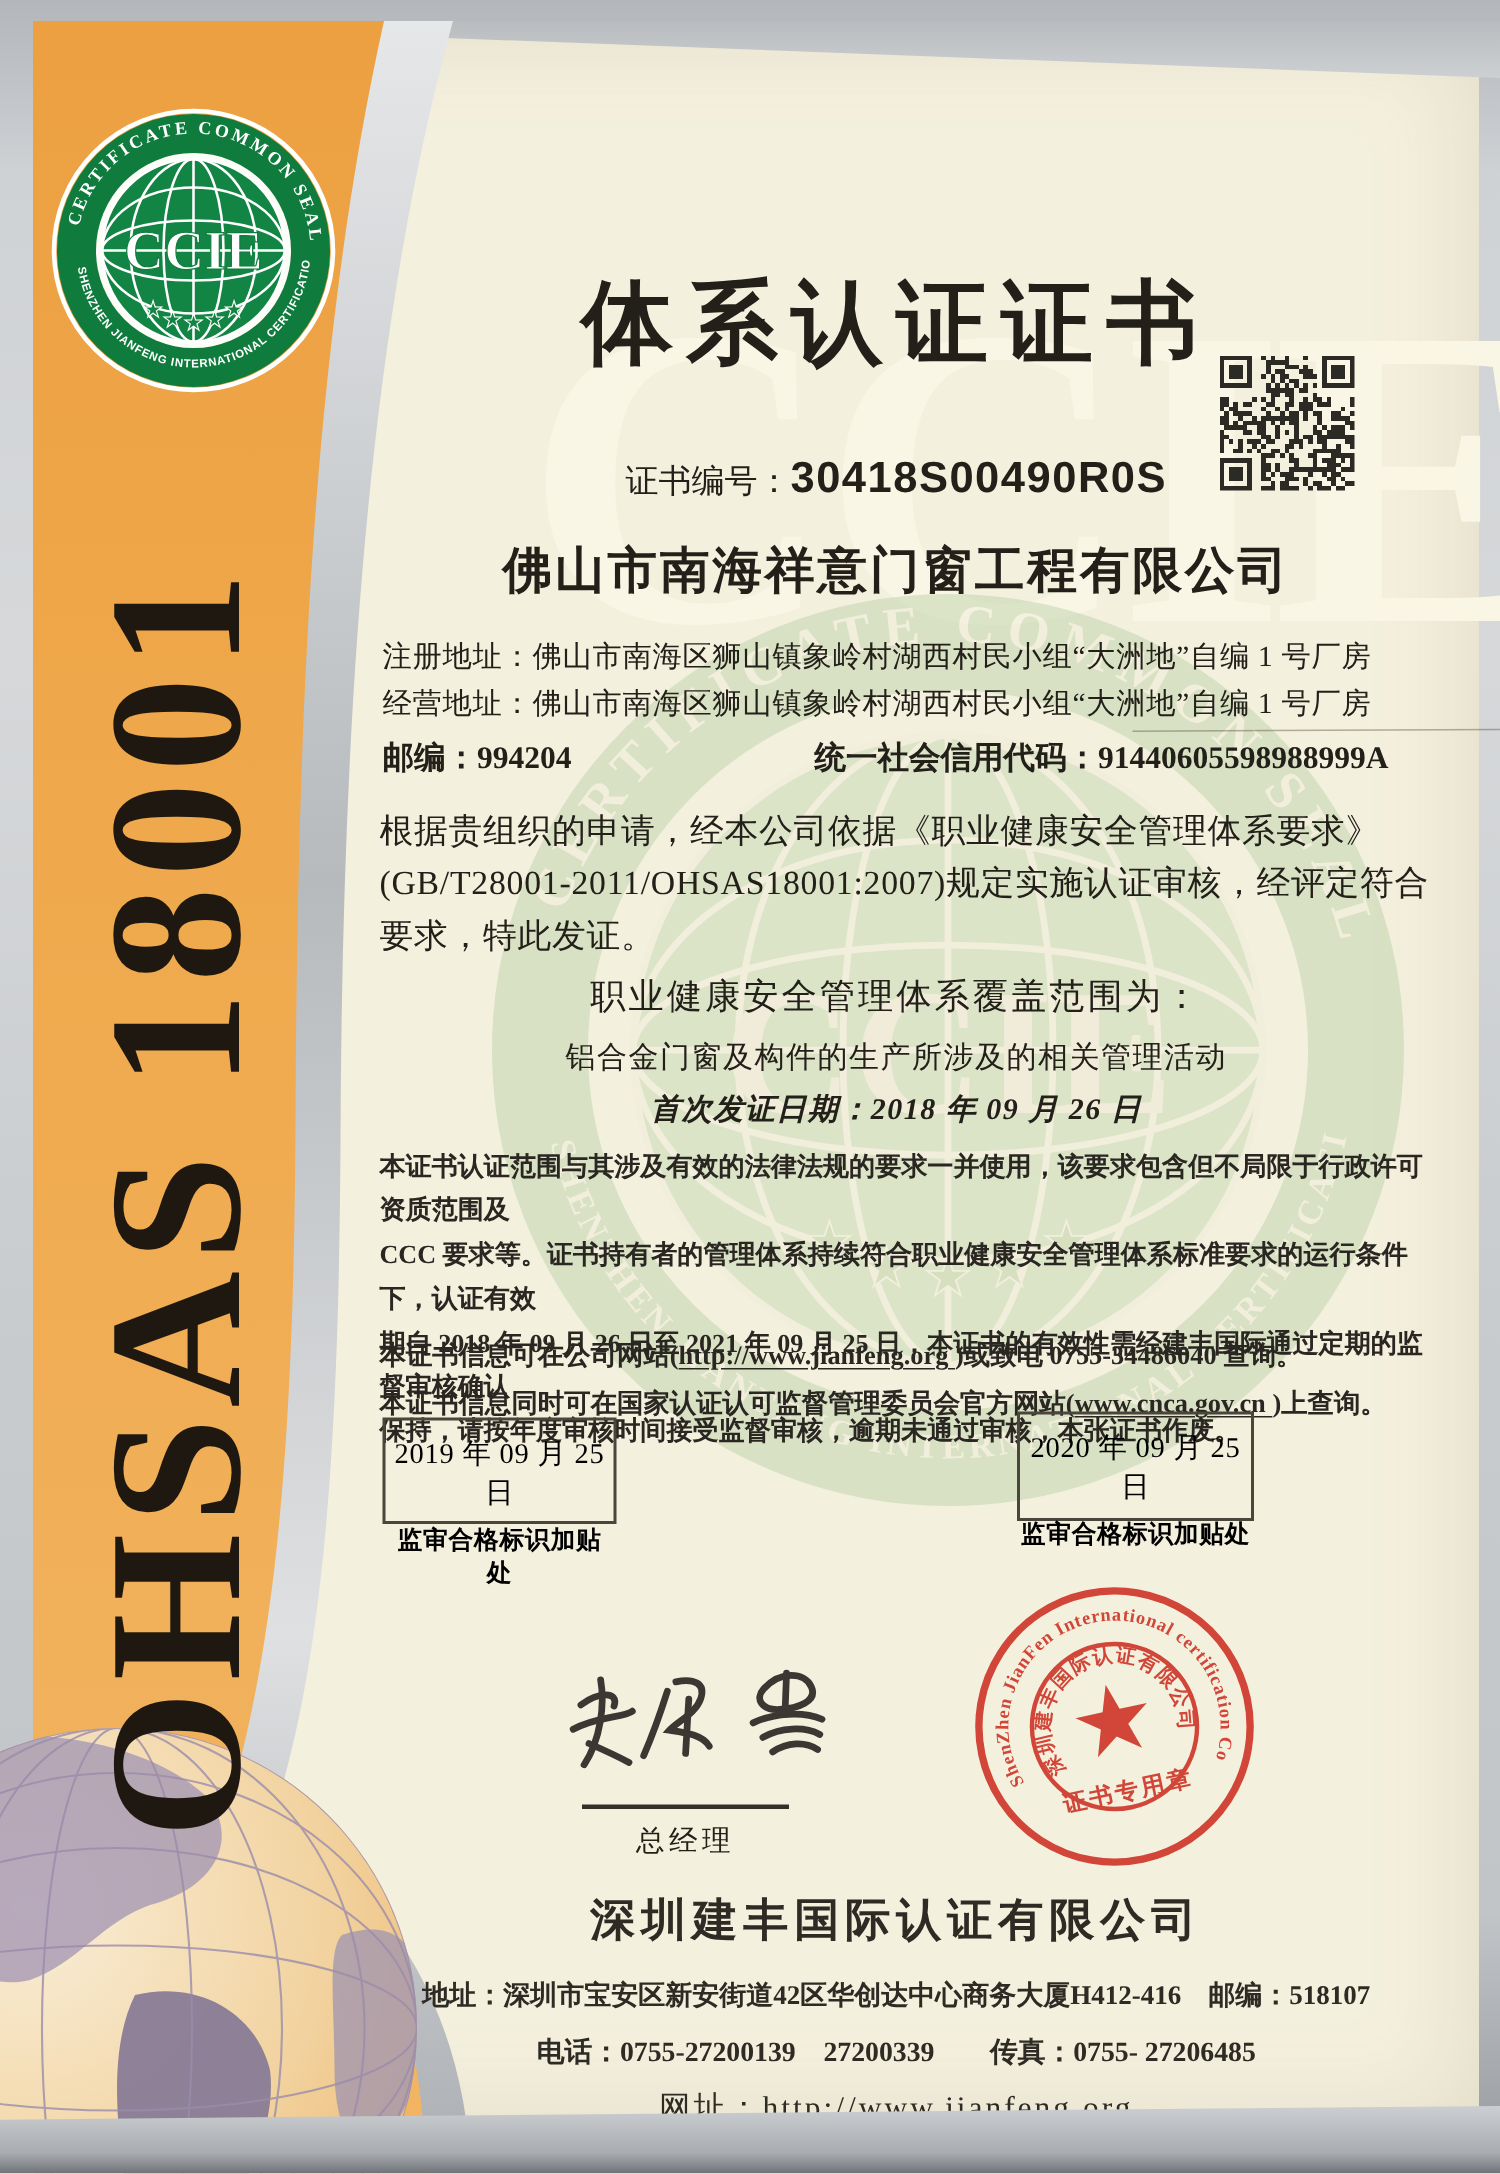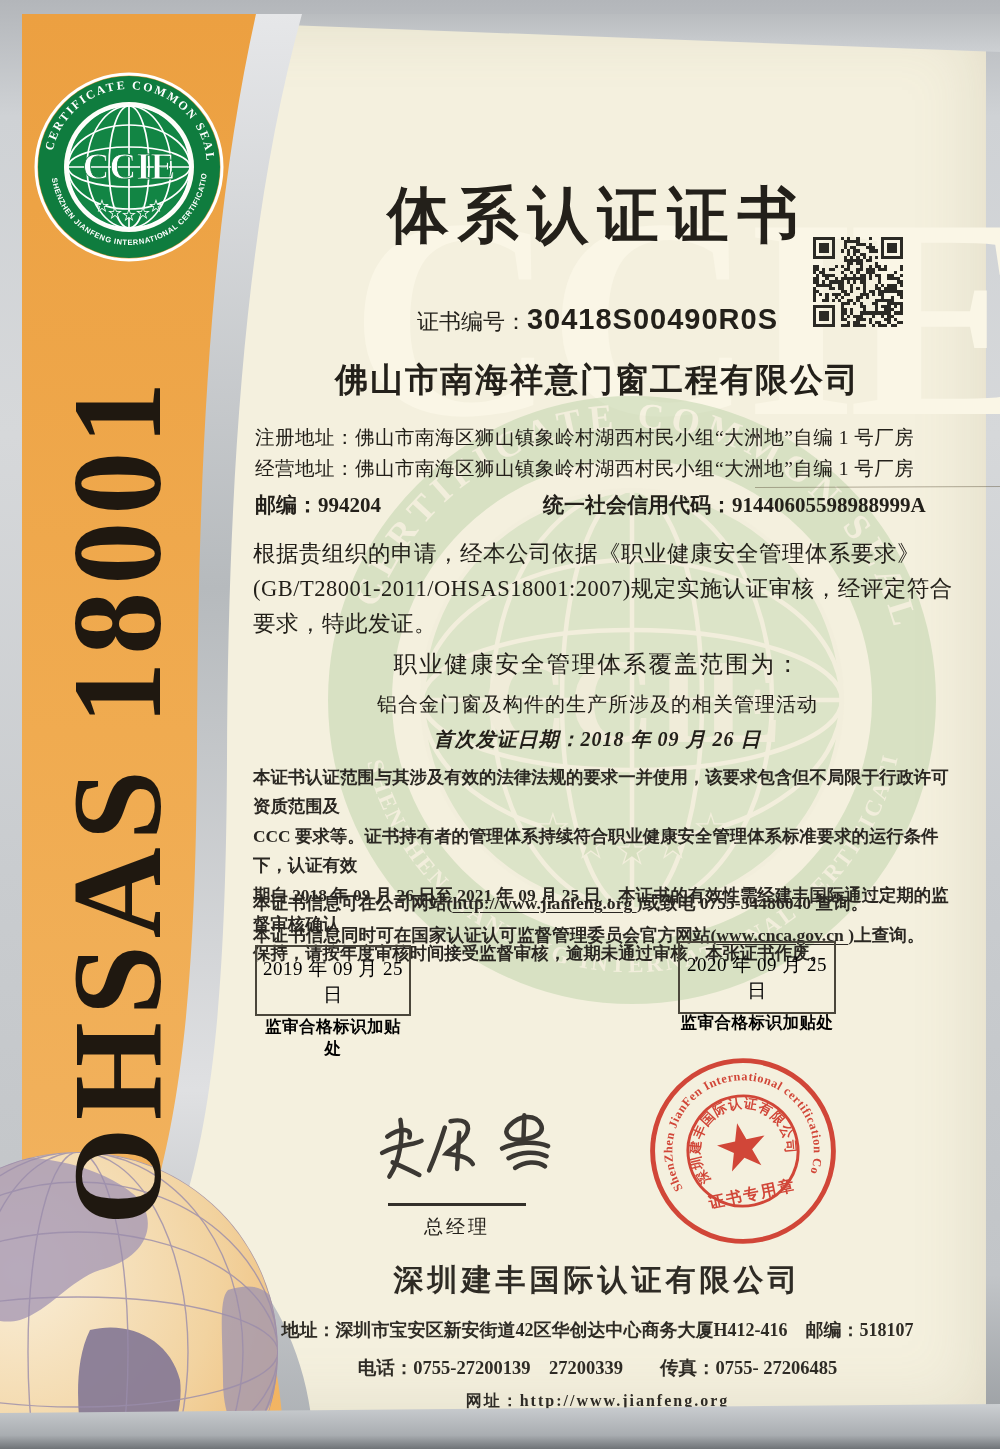--- a/index.html
+++ b/index.html
@@ -42,21 +42,21 @@
   .audit-box{position:absolute;border:2px solid #4a463b;text-align:center;padding-top:9px;background:rgba(255,255,255,.0);}
   #box1{left:20px;top:945px;width:152px;height:58px;}
   #box2{left:443px;top:941px;width:154px;height:60px;}
   .audit-box .d{font-size:19px;font-weight:normal;letter-spacing:.5px;}
   .audit-box .l{font-size:16.5px;font-weight:bold;margin-top:8px;letter-spacing:.5px;}
   #sig-underline{left:388px;top:1203px;width:138px;height:3px;background:#33302a;}
   #signer-title{left:388px;top:1214px;width:138px;text-align:center;font-size:19px;letter-spacing:3px;}
   #issuer-name{top:1260px;font-size:30px;font-weight:bold;letter-spacing:4px;color:#2e2b25;}
   #issuer-addr{top:1318px;font-size:18px;font-weight:bold;color:#2e2b25;}
   #issuer-phone{top:1355px;font-size:18.5px;font-weight:bold;color:#2e2b25;}
-  #issuer-web{top:1391px;font-size:16px;font-weight:bold;letter-spacing:2px;color:#2e2b25;}
+  #issuer-web{top:1391px;font-size:21px;font-weight:normal;letter-spacing:2px;color:#2e2b25;}
 </style>
 </head>
 <body>
 
 <div id="stage">
   <div id="sheet"></div>
   <div class="edge" id="edge-top"></div>
 
   <div class="abs" id="title-watermark">CCIE</div>
 

